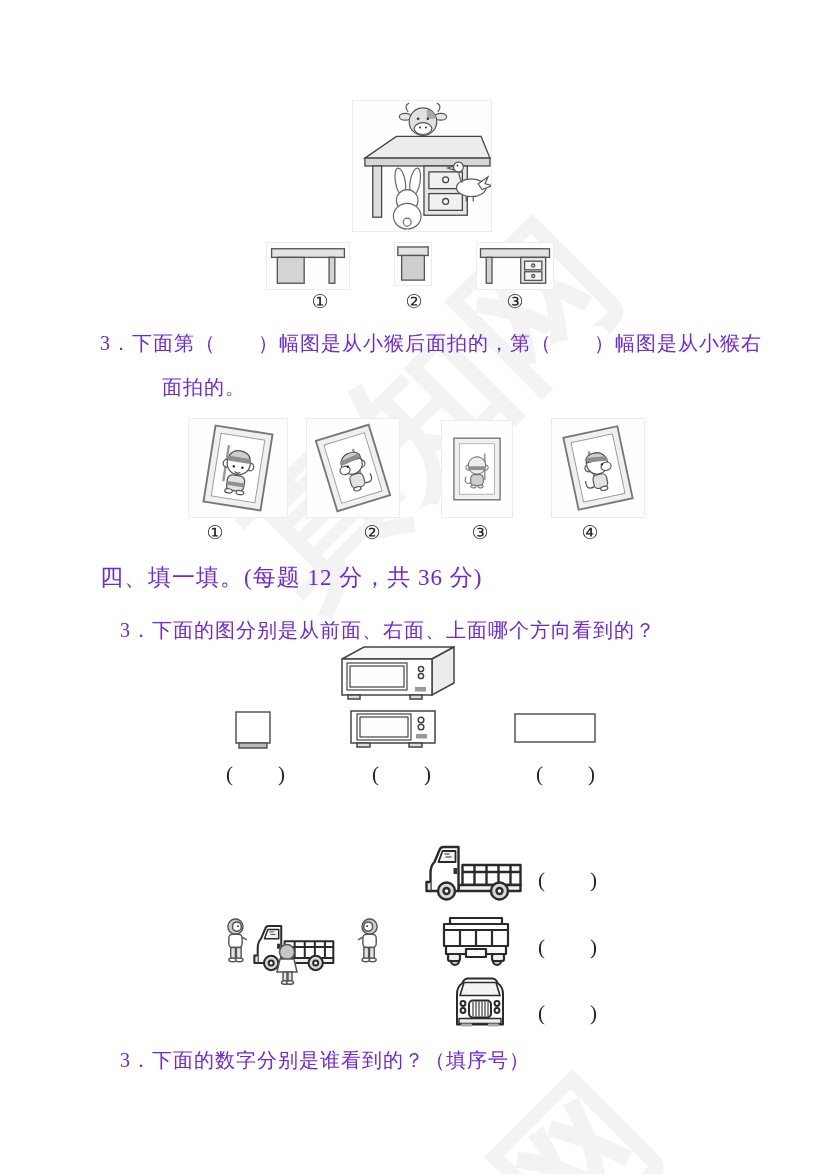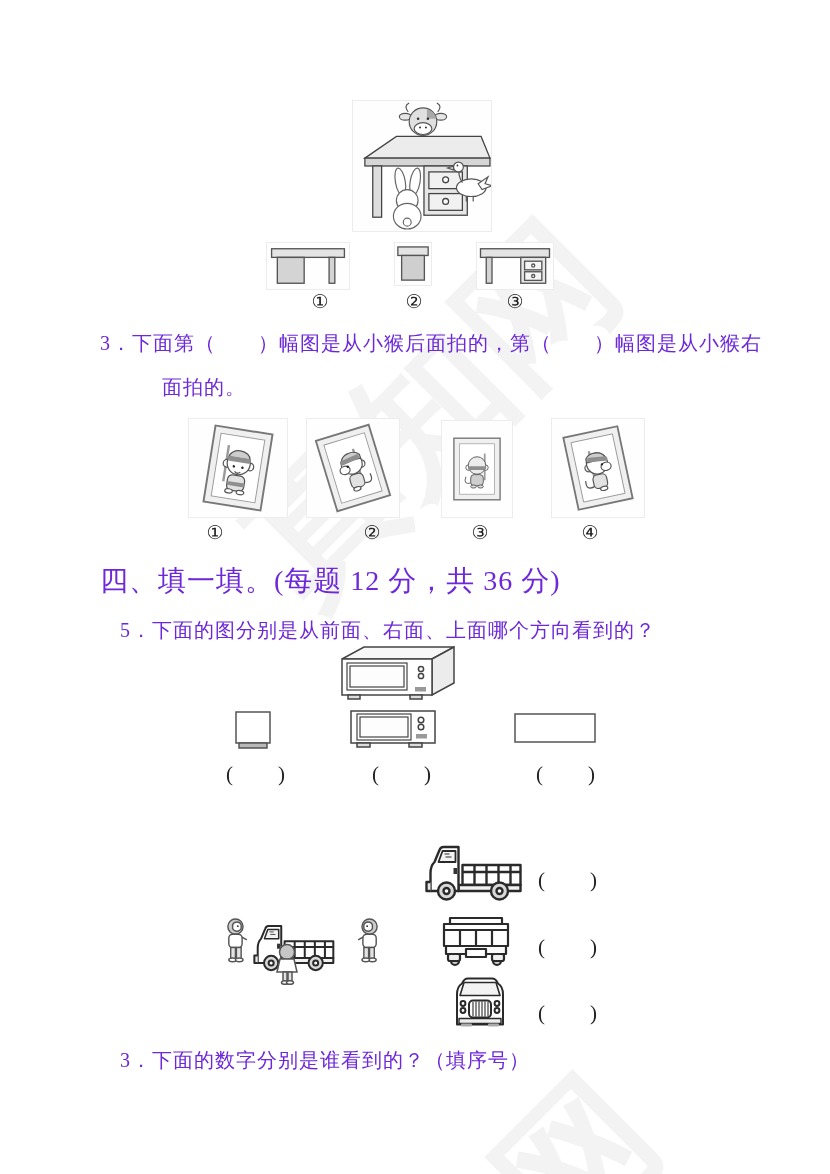--- a/index.html
+++ b/index.html
@@ -217,23 +217,23 @@
           </g>
         </g>
       </g>
     </svg>
   </div>
   <div class="circ" style="left:202px;top:521px">①</div>
   <div class="circ" style="left:359px;top:521px">②</div>
   <div class="circ" style="left:467px;top:521px">③</div>
   <div class="circ" style="left:577px;top:521px">④</div>
 
-  <div class="txt" style="left:100px;top:562px;font-size:28px">四、填一填。(每题 12 分，共 36 分)</div>
-
-  <div class="txt" style="left:120px;top:617px">5．下面的图分别是从前面、右面、上面哪个方向看到的？</div>
+  <div class="txt" style="left:100px;top:562px;font-size:23px">四、填一填。(每题 12 分，共 36 分)</div>
+
+  <div class="txt" style="left:120px;top:617px">3．下面的图分别是从前面、右面、上面哪个方向看到的？</div>
 
   <div class="plain" style="left:336px;top:643px;width:122px;height:58px">
     <svg viewBox="0 0 122 58" width="122" height="58">
       <g stroke="#444" stroke-width="1.5" fill="#fff">
         <polygon points="6,16 28,4 118,4 96,16" fill="#f7f7f7"></polygon>
         <polygon points="96,16 118,4 118,40 96,52" fill="#ececec"></polygon>
         <rect x="6" y="16" width="90" height="36"></rect>
         <rect x="11" y="20" width="60" height="27" stroke-width="1.2"></rect>
         <rect x="14" y="23" width="54" height="21" stroke-width="1.2" fill="#fdfdfd"></rect>
         <circle cx="85" cy="26" r="2.6"></circle>

